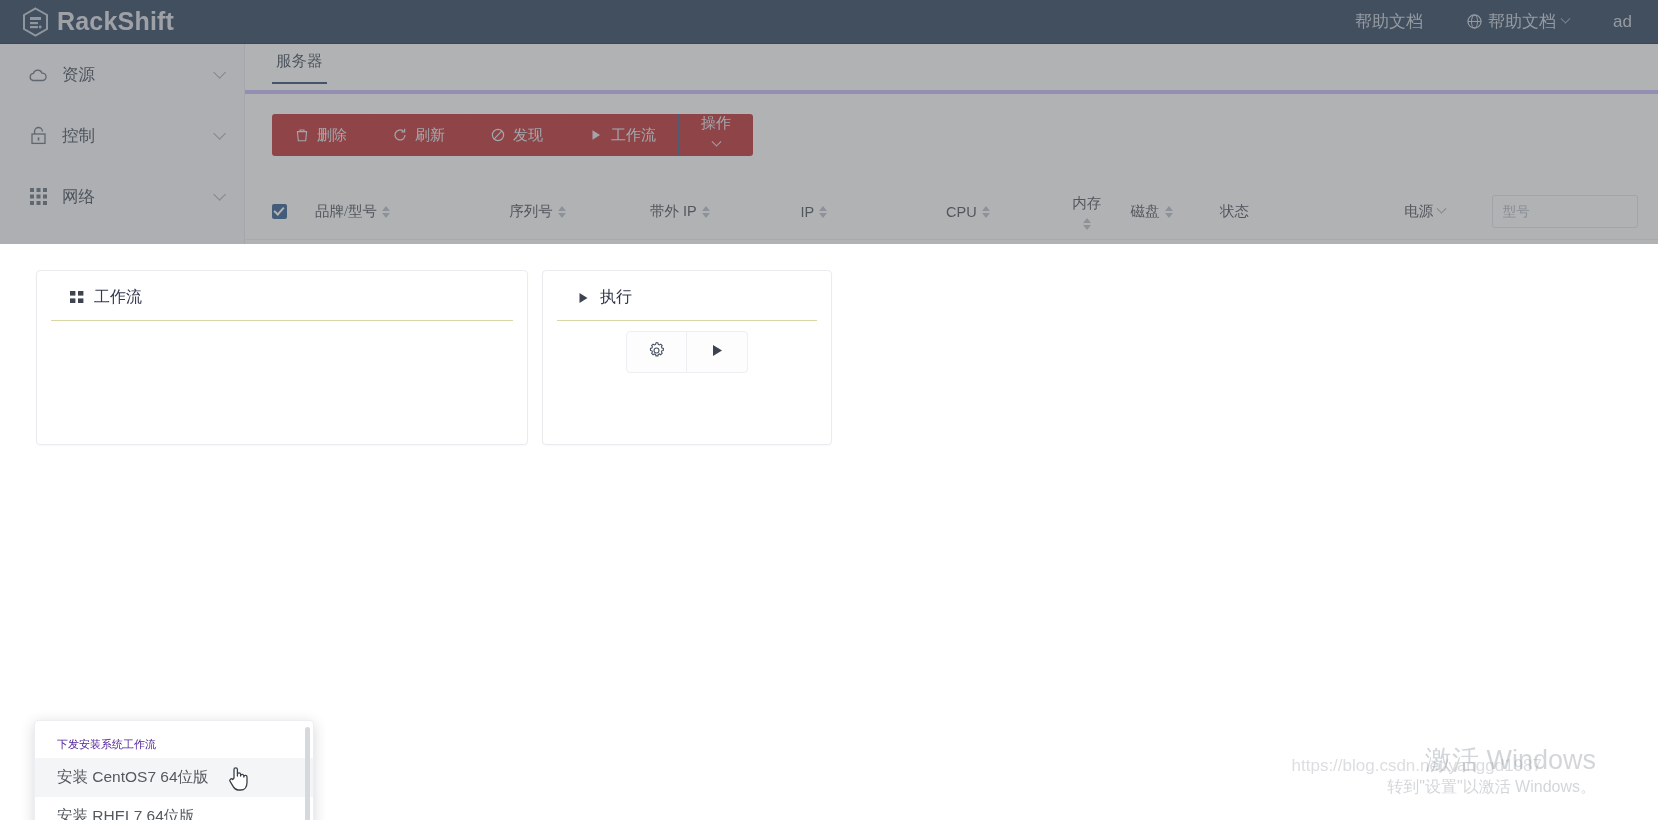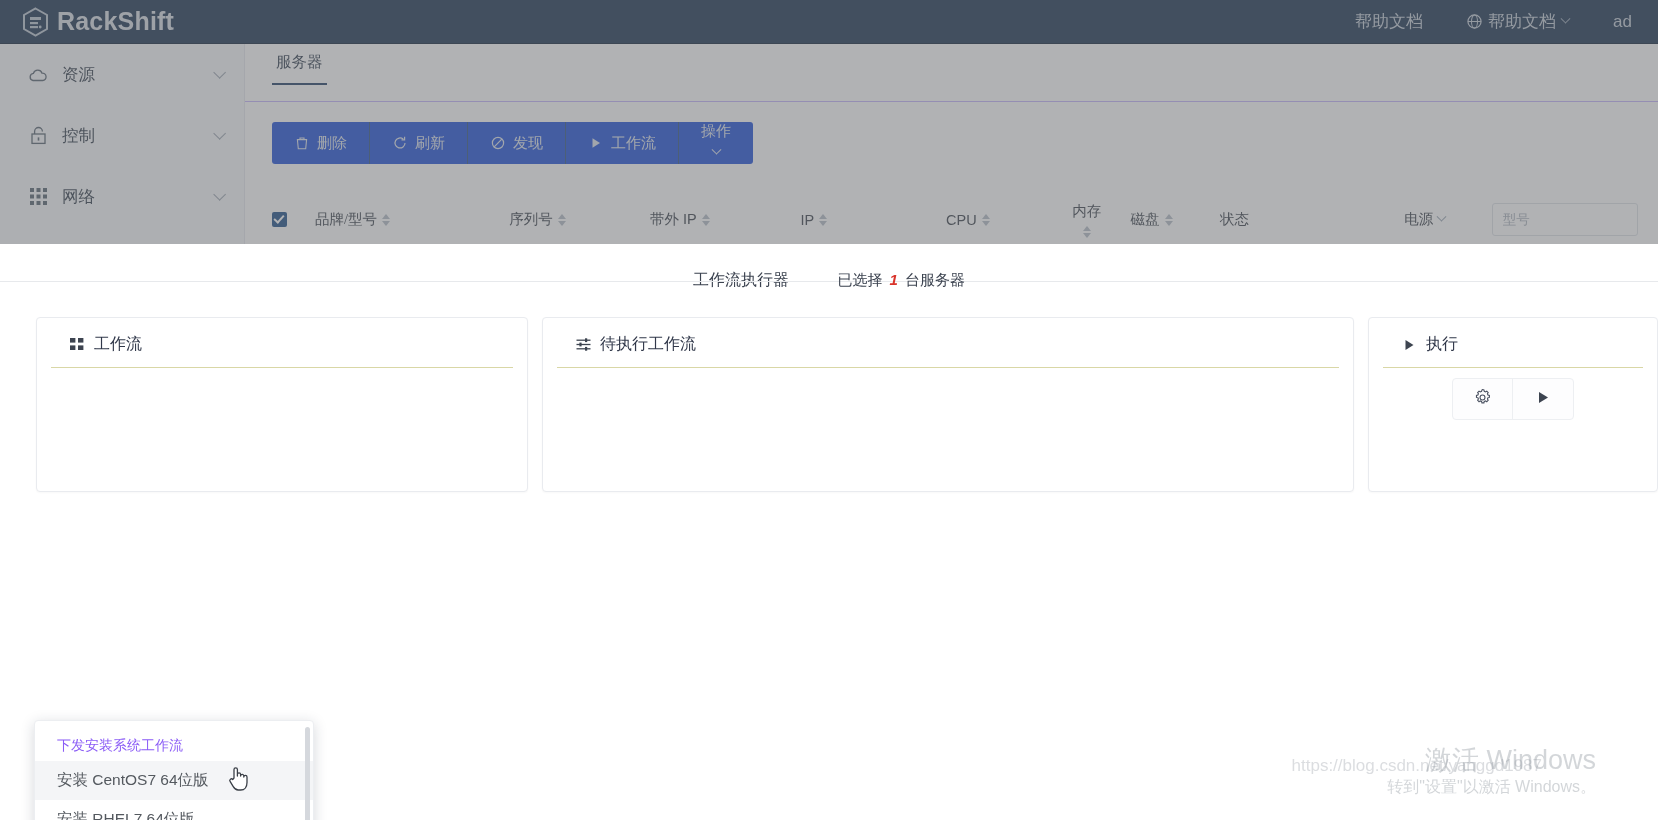--- a/index.html
+++ b/index.html
@@ -47,25 +47,25 @@
     color: #2f3b49; font-size: 16.5px; cursor: pointer;
   }
   .side-ico { width: 20px; height: 20px; margin-right: 14px; display: inline-flex; align-items: center; justify-content: center; color: #55626f; }
   .side-label { flex: 1; }
   .side-chev { width: 9px; height: 9px; border-right: 1.6px solid #9aa5b1; border-bottom: 1.6px solid #9aa5b1; transform: rotate(45deg) translateY(-3px); }
 
   .content {
     position: absolute; top: 44px; left: 245px; right: 0; bottom: 0;
     background: #ffffff;
   }
-  .tabs { height: 50px; border-bottom: 1px solid #c4b5fd; display: flex; align-items: flex-start; padding-left: 27px; margin-top: 8px; }
+  .tabs { height: 50px; border-bottom: 4px solid #c4b5fd; display: flex; align-items: center; padding-left: 27px; }
   .tab { font-size: 15.5px; color: #2c3a4b; padding: 0 4px 10px 4px; border-bottom: 2.5px solid #1f3c63; cursor: pointer; }
 
   .toolbar { padding: 20px 0 0 27px; }
-  .btn-group { display: inline-flex; background: #1d4ed8; border-radius: 3px; overflow: hidden; }
+  .btn-group { display: inline-flex; background: #b91c1c; border-radius: 3px; overflow: hidden; }
   .tb-btn {
     color: #dfe6ee; font-size: 15px; padding: 0 22px; height: 42px;
     display: inline-flex; align-items: center; gap: 8px; cursor: pointer;
     border-right: 1px solid #2d527f;
   }
   .tb-btn:last-child { border-right: none; flex-direction: column; }
   .tb-btn .ic { display: inline-flex; width: 15px; height: 15px; align-items: center; justify-content: center; }
 
   .table-head {
     margin: 28px 0 0 0; padding: 0 20px 0 27px; height: 56px;
@@ -156,21 +156,21 @@
   .icon-btn { width: 60px; height: 40px; display: flex; align-items: center; justify-content: center; border-right: 1px solid #edeff2; cursor: pointer; color: #4a5160; }
   .icon-btn:last-child { border-right: none; }
 
   
   .dropdown {
     position: absolute; left: 34px; top: 476px; width: 280px; max-height: 282px;
     background: #fff; border: 1px solid #eceef1; border-radius: 4px;
     box-shadow: 0 3px 14px rgba(30,40,60,.18); overflow: hidden; z-index: 40;
   }
   .dd-inner { padding: 8px 0 6px 0; position: relative; }
-  .dd-group-label { font-size: 14px; color: #8b5cf6; padding: 8px 22px 6px 22px; }
+  .dd-group-label { font-size: 11px; color: #4c1d95; padding: 8px 22px 6px 22px; }
   .dd-item {
     font-size: 15.5px; color: #54595f; padding: 9px 22px; cursor: pointer; white-space: nowrap;
   }
   .dd-item.active { background: #f4f5f7; }
   .dd-scrollbar {
     position: absolute; right: 3px; top: 6px; width: 5px; height: 200px;
     background: #d5d8dd; border-radius: 3px;
   }
   .cursor-hand { position: absolute; left: 228px; top: 520px; z-index: 60; pointer-events: none; }
 
@@ -386,67 +386,39 @@
           <span class="chev sm"></span>
         </span>
         <span class="blue-chip"></span>
       </div>
     </div>
 
     <div class="scrim"></div>
   </div>
 
   <div class="sheet">
-    <div class="sheet-title-wrap">
-      <div class="sheet-title">工作流执行器</div>
-      <div class="sheet-sub">
-        <span>已选择</span>
-        <span class="count-hl">1</span>
-        <span>台服务器</span>
-      </div>
-    </div>
 
     <div class="cards">
 
       <div class="card card-1">
         <div class="card-head">
           <span class="card-ico">
             <svg width="15" height="15" viewBox="0 0 15 15">
               <g fill="#3d4450">
                 <rect x="0" y="1" width="5.4" height="4.6"></rect>
                   <rect x="8" y="1" width="5.4" height="4.6"></rect>
                 <rect x="0" y="8.4" width="5.4" height="4.6"></rect>
                   <rect x="8" y="8.4" width="5.4" height="4.6"></rect>
               </g>
             </svg>
           </span>
           <span>工作流</span>
         </div>
       </div>
 
-      <div class="card card-2">
-        <div class="card-head">
-          <span class="card-ico">
-            <svg width="15" height="15" viewBox="0 0 15 15">
-              <g stroke="#3d4450" stroke-width="1.3">
-                <line x1="0.5" y1="3.2" x2="14.5" y2="3.2"></line>
-                <line x1="0.5" y1="7.5" x2="14.5" y2="7.5"></line>
-                <line x1="0.5" y1="11.8" x2="14.5" y2="11.8"></line>
-              </g>
-              <g fill="#3d4450">
-                <rect x="9" y="1.3" width="2.2" height="3.8"></rect>
-                <rect x="3.4" y="5.6" width="2.2" height="3.8"></rect>
-                <rect x="9" y="9.9" width="2.2" height="3.8"></rect>
-              </g>
-            </svg>
-          </span>
-          <span>待执行工作流</span>
-        </div>
-        <div class="card-body" style="min-height:86px;"></div>
-      </div>
 
       <div class="card card-3">
         <div class="card-head">
           <span class="card-ico">
             <svg width="11" height="12" viewBox="0 0 11 12">
                 <polygon points="1.5,1 9.5,6 1.5,11" fill="#3d4450"></polygon>
               </svg>
           </span>
           <span>执行</span>
         </div>

